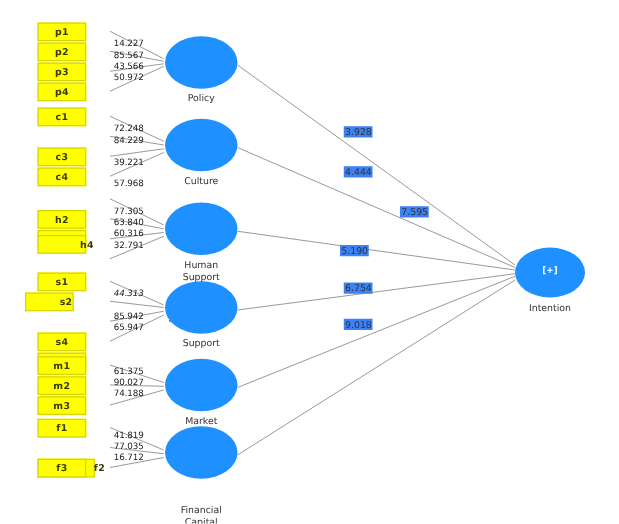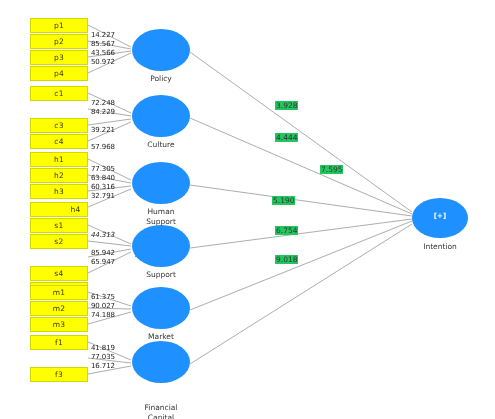--- a/index.html
+++ b/index.html
@@ -19,27 +19,27 @@
     position: absolute;
     left: 0;
     top: 0;
     width: 495px;
     height: 419px;
     pointer-events: none;
   }
   .indicator-box {
     position: absolute;
     box-sizing: border-box;
-    width: 58px;
+    width: 39px;
     height: 15px;
     background: #ffff00;
     border: 1px solid #d6d600;
     color: #3a3a00;
     font-size: 7.5px;
-    font-weight: normal;
+    font-weight: bold;
     line-height: 13px;
     text-align: center;
     letter-spacing: 0.3px;
   }
   .construct {
     position: absolute;
     box-sizing: border-box;
     width: 58px;
     height: 42px;
     background: #1e90ff;
@@ -71,21 +71,21 @@
     font-size: 7px;
     color: #222222;
     white-space: nowrap;
     letter-spacing: -0.1px;
   }
   .path-val {
     position: absolute;
     font-size: 7.5px;
     color: #333333;
     white-space: nowrap;
-    background: #22c55e;
+    background: #3b82f6;
     padding: 0 1px;
   }
 </style>
 </head>
 <body>
 
 <div id="canvas">
 
   <svg id="edges" viewBox="0 0 495 419">
     <g stroke="#8a8a8a" stroke-width="0.7" fill="none">
@@ -127,26 +127,25 @@
     </g>
   </svg>
 
   <div class="indicator-box" style="left:30px; top:18px;">p1</div>
   <div class="indicator-box" style="left:30px; top:34px;">p2</div>
   <div class="indicator-box" style="left:30px; top:50px;">p3</div>
   <div class="indicator-box" style="left:30px; top:66px;">p4</div>
   <div class="indicator-box" style="left:30px; top:86px;">c1</div>
   <div class="indicator-box" style="left:30px; top:118px;">c3</div>
   <div class="indicator-box" style="left:30px; top:134px;">c4</div>
-  <div class="indicator-box" style="left:30px; top:152px;">h1</div>
   <div class="indicator-box" style="left:30px; top:168px;">h2</div>
   <div class="indicator-box" style="left:30px; top:184px;">h3</div>
-  <div class="indicator-box" style="left:30px; top:202px;padding-left:33px;">h4</div>
+  <div class="indicator-box" style="left:30px; top:188px;padding-left:33px;">h4</div>
   <div class="indicator-box" style="left:30px; top:218px;">s1</div>
-  <div class="indicator-box" style="left:30px; top:234px;">s2</div>
+  <div class="indicator-box" style="left:20px; top:234px;text-align:right;">s2</div>
   <div class="indicator-box" style="left:30px; top:250px;margin-top:32px;">s3</div>
   <div class="indicator-box" style="left:30px; top:266px;">s4</div>
   <div class="indicator-box" style="left:30px; top:285px;">m1</div>
   <div class="indicator-box" style="left:30px; top:301px;">m2</div>
   <div class="indicator-box" style="left:30px; top:317px;">m3</div>
   <div class="indicator-box" style="left:30px; top:335px;">f1</div>
   <div class="indicator-box" style="left:30px; top:367px;padding-left:44px;">f2</div>
   <div class="indicator-box" style="left:30px; top:367px;">f3</div>
 
   <div class="loading-val" style="left:91px; top:31px;">14.227</div>

